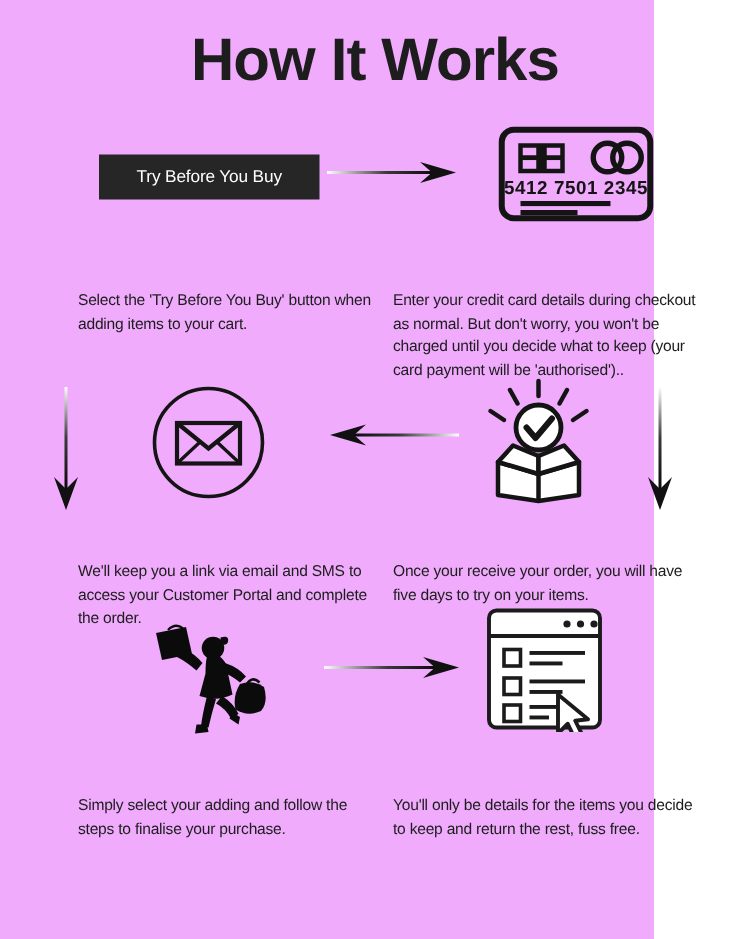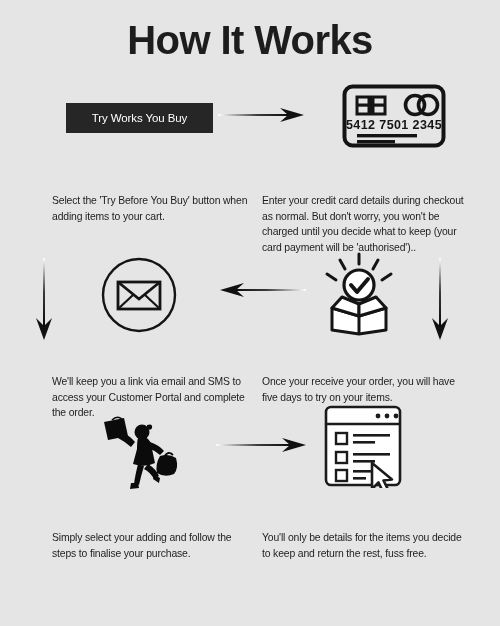--- a/index.html
+++ b/index.html
@@ -6,23 +6,23 @@
   html, body {
     width: 500px;
     height: 626px;
     background: #ffffff;
     font-family: "Liberation Sans", sans-serif;
     color: #1b1b1b;
     overflow: hidden;
   }
   .page {
     position: relative;
-    width: 500px;
+    width: 436px;
     height: 626px;
-    background: #e5e5e5;
+    background: #f0abfc;
   }
 
   
   .title {
     position: absolute;
     top: 18px;
     left: 0;
     width: 500px;
     text-align: center;
     font-size: 40px;
@@ -78,37 +78,37 @@
 
   svg { display: block; }
 </style>
 </head>
 <body>
 
 <div class="page">
 
   <div class="title">How It Works</div>
 
-  <div class="tbyb-btn">Try Works You Buy</div>
+  <div class="tbyb-btn">Try Before You Buy</div>
 
   <div class="arrow" style="left:218px; top:100px;">
     <svg width="88" height="30" viewBox="0 0 88 30">
       <defs>
         <linearGradient id="gr1" x1="0" y1="0" x2="1" y2="0">
           <stop offset="0" stop-color="#ffffff"></stop>
           <stop offset="0.55" stop-color="#3a3a3a"></stop>
           <stop offset="1" stop-color="#0a0a0a"></stop>
         </linearGradient>
       </defs>
       <rect x="0" y="14" width="72" height="2" fill="url(#gr1)"></rect>
       <path d="M62 8 L86 15 L62 22 L70 15 Z" fill="#111111"></path>
     </svg>
   </div>
 
-  <div class="cell" style="left:314px; top:84px;padding-left:28px;">
+  <div class="cell" style="left:304px; top:84px;padding-left:28px;">
     <svg width="104" height="64" viewBox="0 0 104 64">
       <rect x="2.5" y="2.5" width="99" height="59" rx="8" ry="8" fill="none" stroke="#141414" stroke-width="4"></rect>
 
       <rect x="15" y="13" width="28" height="17" fill="none" stroke="#141414" stroke-width="3"></rect>
       <rect x="25.5" y="13" width="7" height="17" fill="#141414"></rect>
       <rect x="15" y="19.5" width="28" height="3.2" fill="#141414"></rect>
 
       <circle cx="73" cy="21" r="9.5" fill="none" stroke="#141414" stroke-width="3.6"></circle>
       <circle cx="86" cy="21" r="9.5" fill="none" stroke="#141414" stroke-width="3.6"></circle>
 

